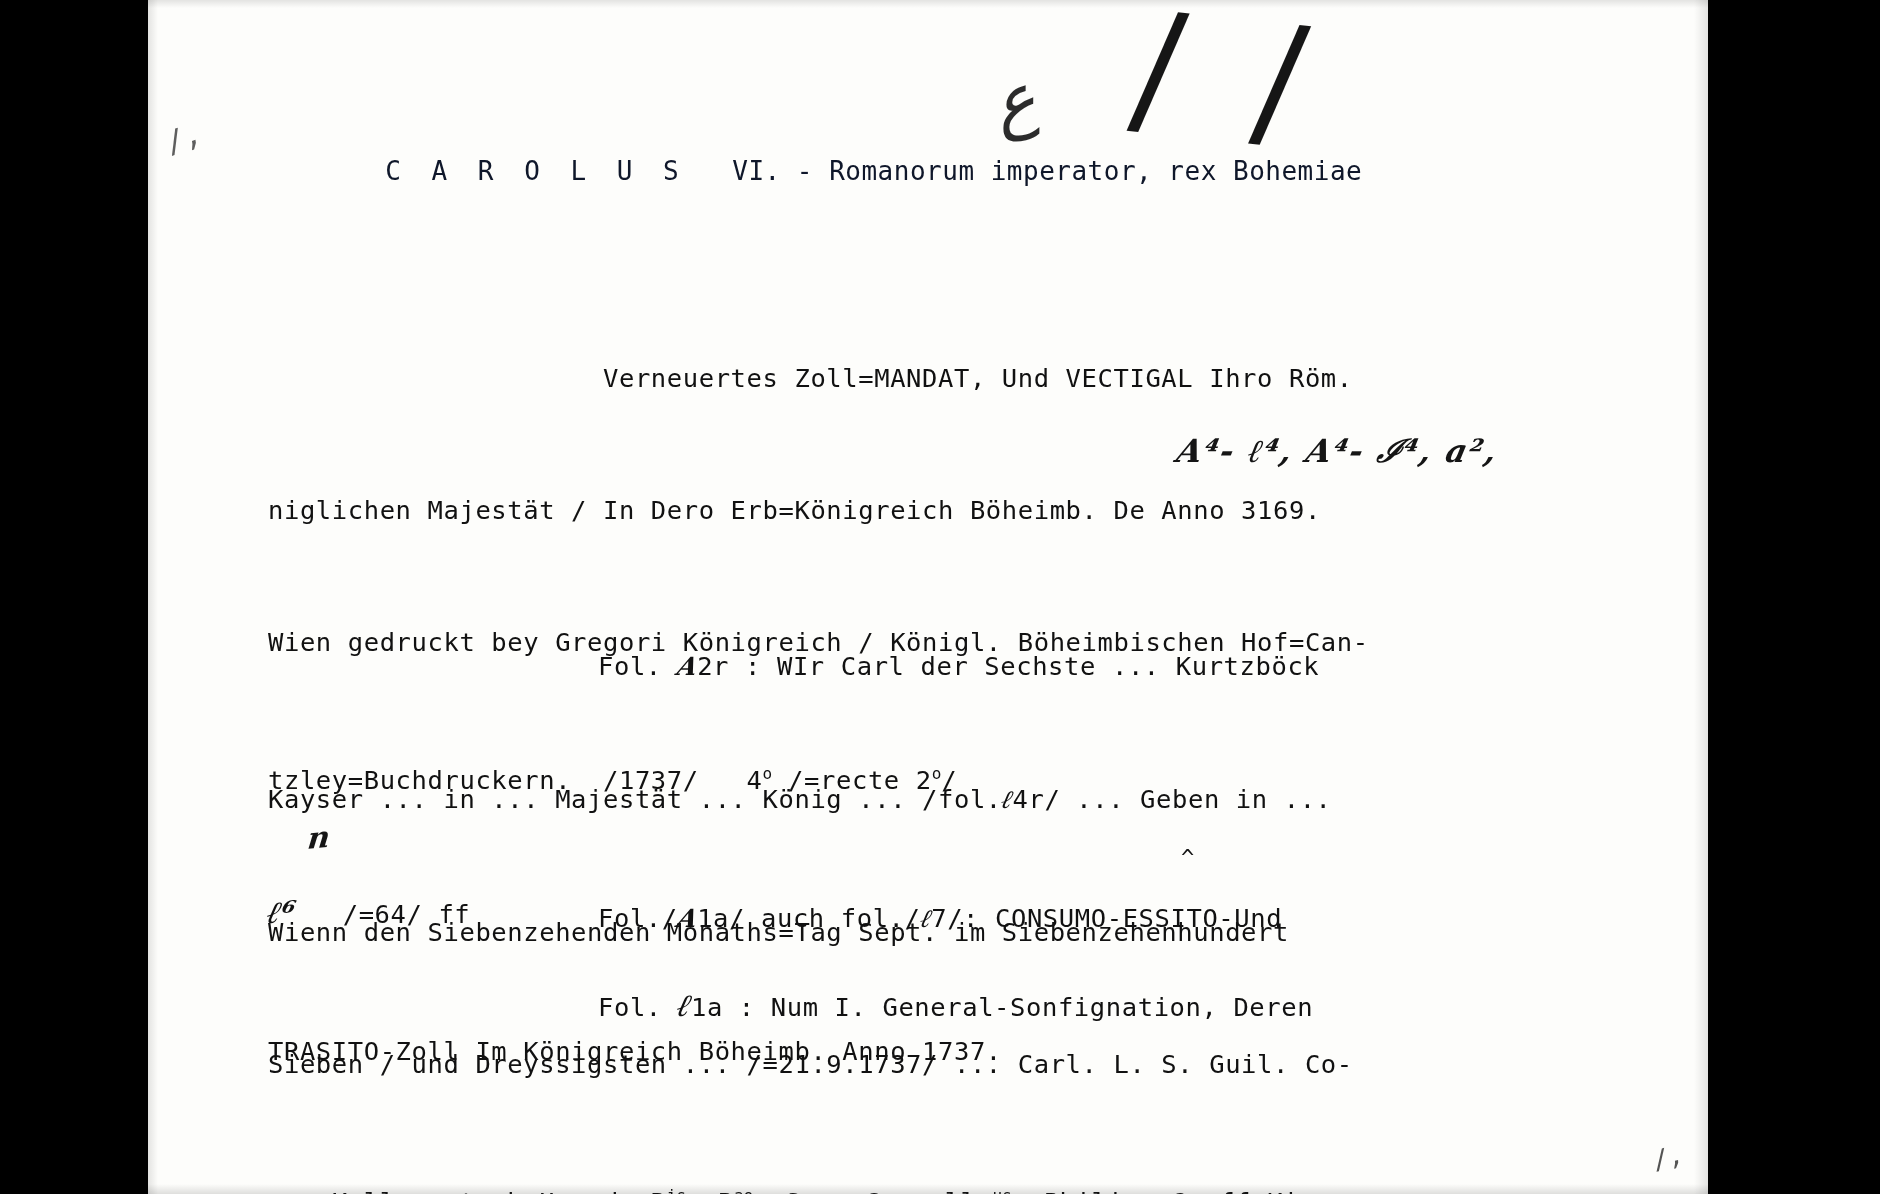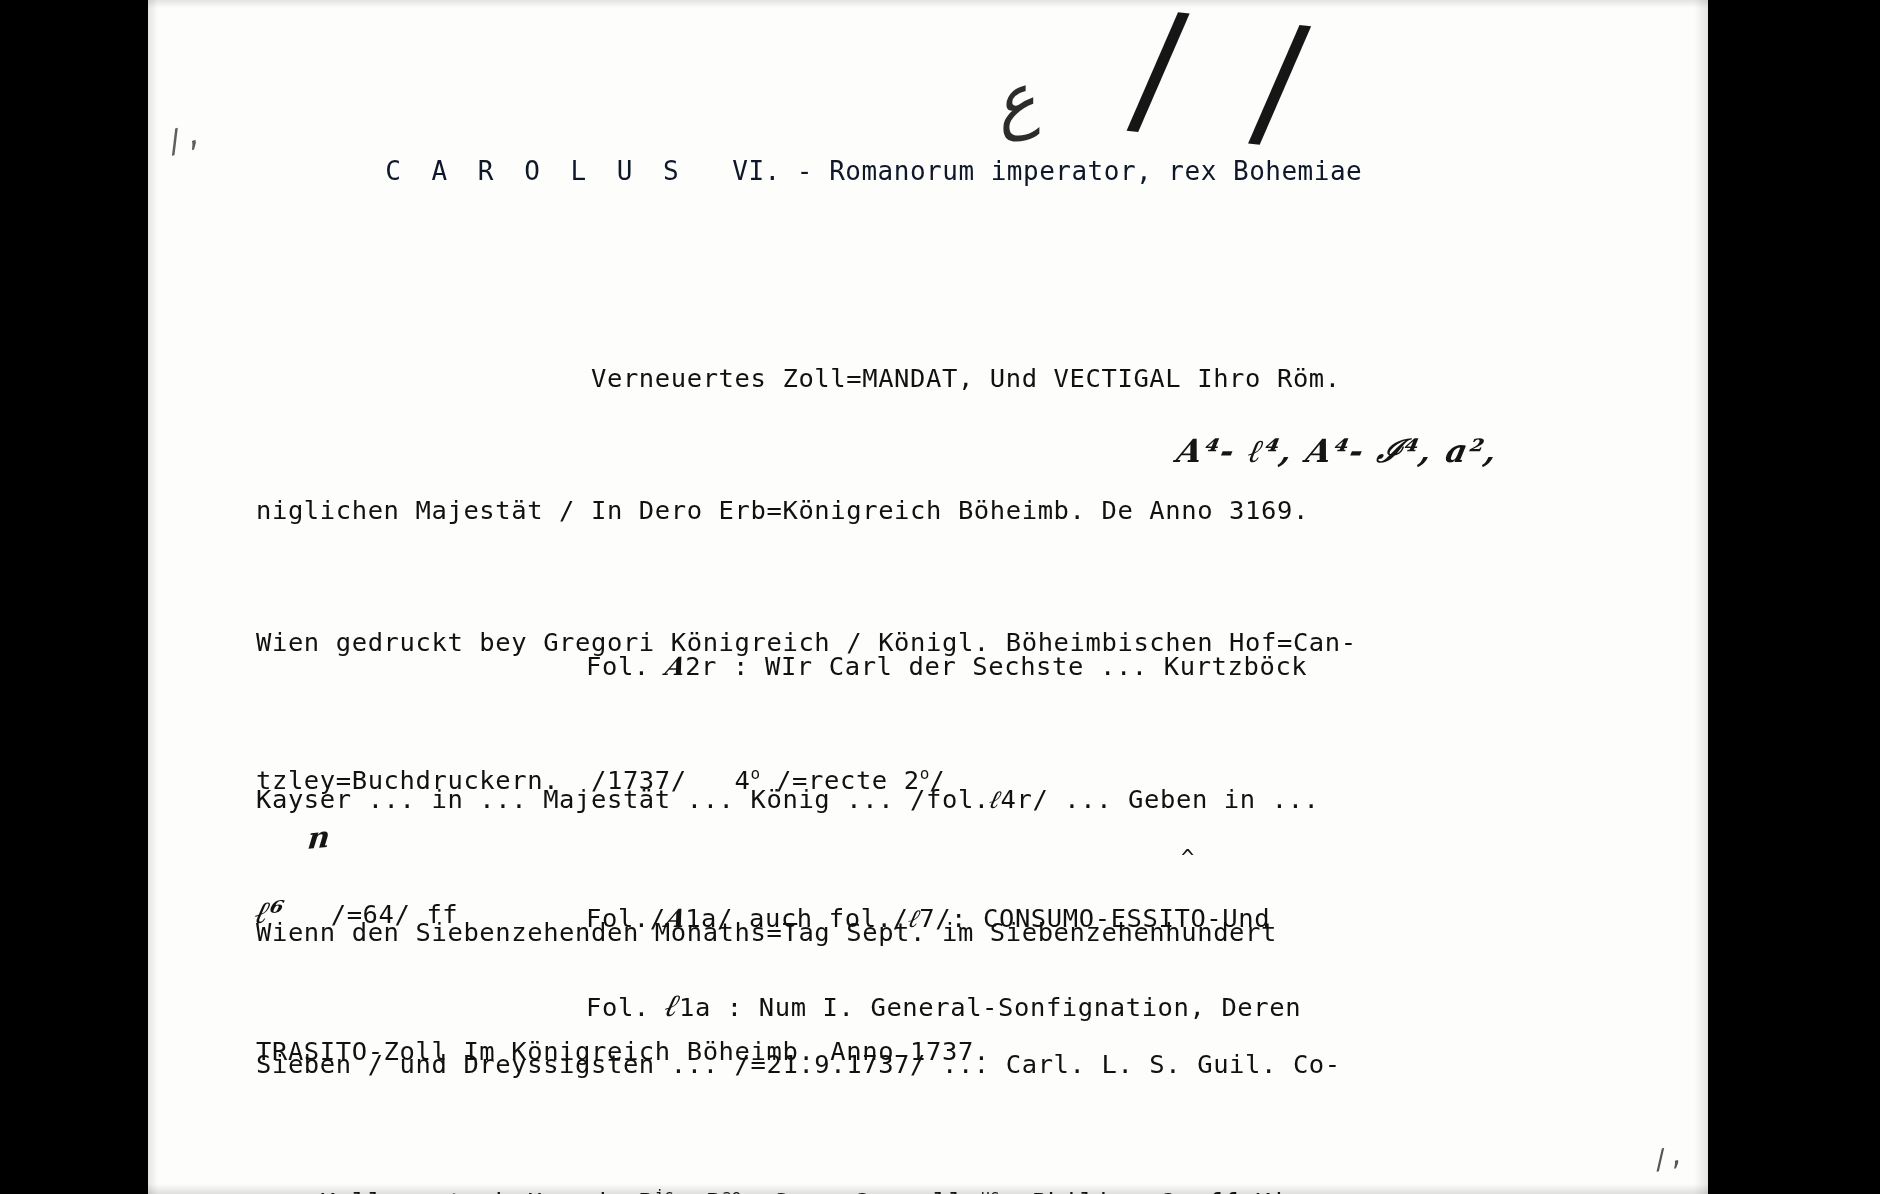--- a/index.html
+++ b/index.html
@@ -92,21 +92,21 @@
     letter-spacing: 7.5px;
   }
   .heading .gap {
     display: inline-block;
     width: 46px;
   }
 
   
   .para {
     position: absolute;
-    left: 108px;
+    left: 120px;
     width: 1320px;
   }
   .para .indent {
     display: inline-block;
     width: 335px;
   }
   .para .indent-sm {
     display: inline-block;
     width: 330px;
   }

